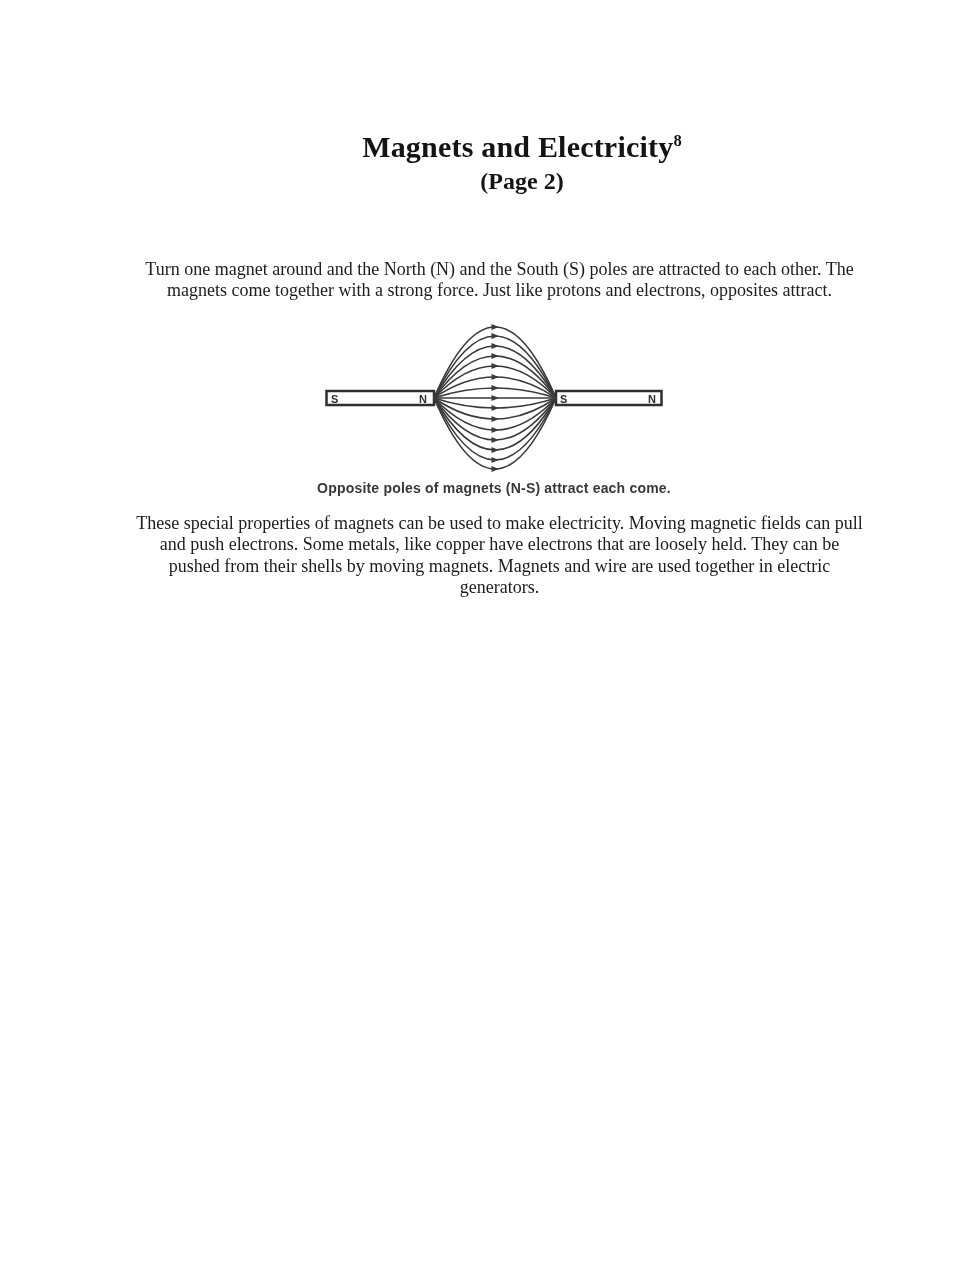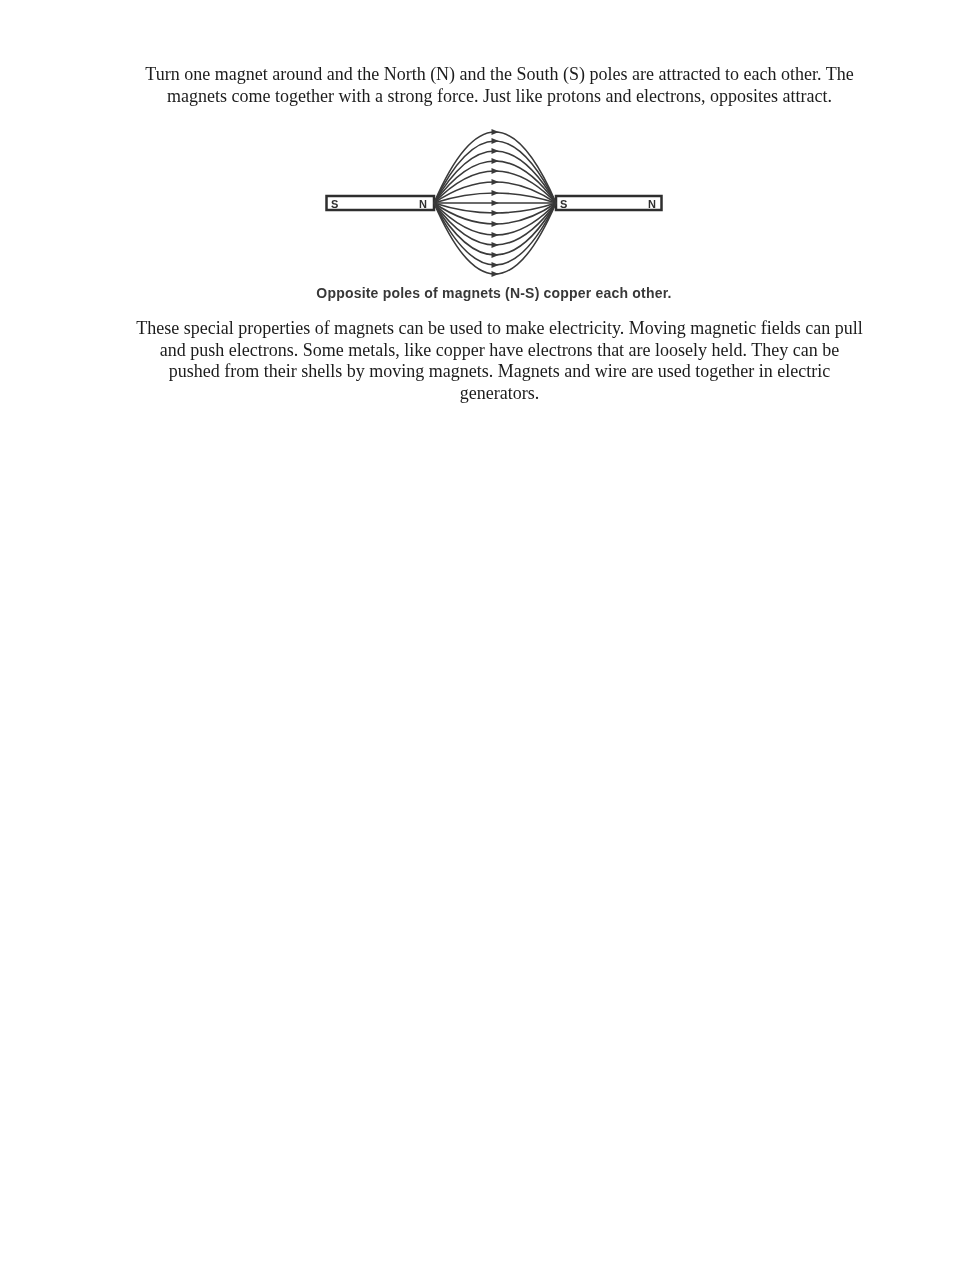--- a/index.html
+++ b/index.html
@@ -86,20 +86,24 @@
     letter-spacing: 0.2px;
     color: #383838;
     white-space: nowrap;
   }
 </style>
 </head>
 <body>
 
 <div class="page">
 
+  <div class="heading-wrap">
+    <h1 class="doc-title"><span>Magnets and Electricity</span><sup>8</sup></h1>
+    <div class="doc-subtitle">(Page 2)</div>
+  </div>
 
   <div class="content">
 
     <p class="body-para para-1">Turn one magnet around and the North (N) and the South (S) poles are attracted to each other. The magnets come together with a strong force. Just like protons and electrons, opposites attract.</p>
 
     <figure class="magnet-figure">
       <svg width="340" height="152" viewBox="0 0 340 152">
 
         <rect class="magnet-bar" x="2.5" y="68" width="107.5" height="14"></rect>
 
@@ -140,19 +144,19 @@
           <path d="M167.5,134 L174.8,137 L167.5,140 Z"></path>
           <path d="M167.5,143 L174.8,146 L167.5,149 Z"></path>
         </g>
 
         <text class="pole-label" x="7" y="79.5">S</text>
         <text class="pole-label" x="103" y="79.5" text-anchor="end">N</text>
         <text class="pole-label" x="236" y="79.5">S</text>
         <text class="pole-label" x="332" y="79.5" text-anchor="end">N</text>
       </svg>
 
-      <figcaption class="fig-caption">Opposite poles of magnets (N-S) copper each other.</figcaption>
+      <figcaption class="fig-caption">Opposite poles of magnets (N-S) attract each come.</figcaption>
     </figure>
 
     <p class="body-para para-2">These special properties of magnets can be used to make electricity. Moving magnetic fields can pull and push electrons. Some metals, like copper have electrons that are loosely held. They can be pushed from their shells by moving magnets. Magnets and wire are used together in electric generators.</p>
 
   </div>
 </div>
 
 </body></html>

